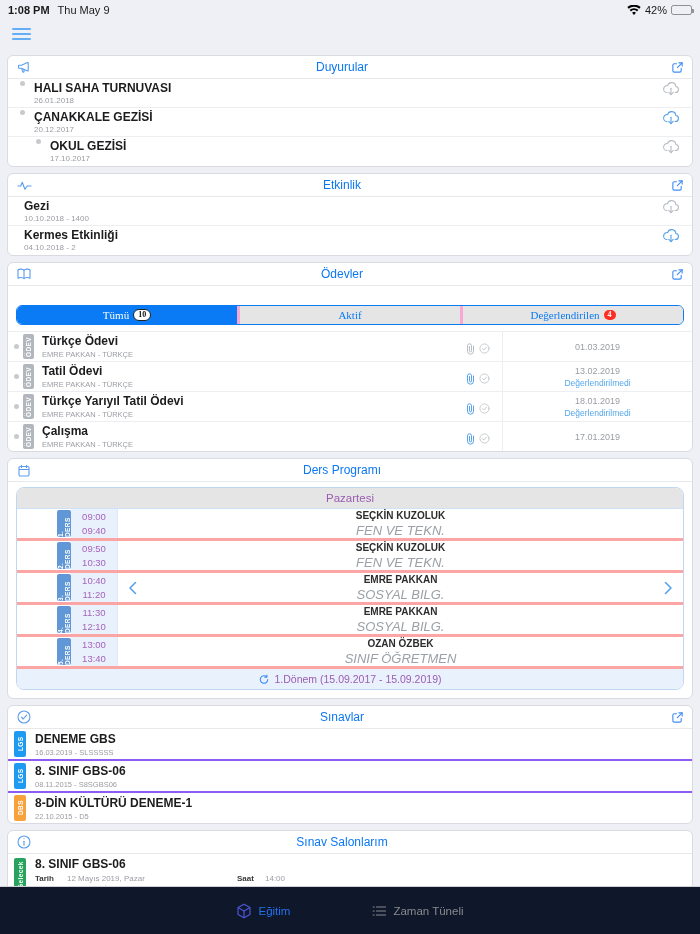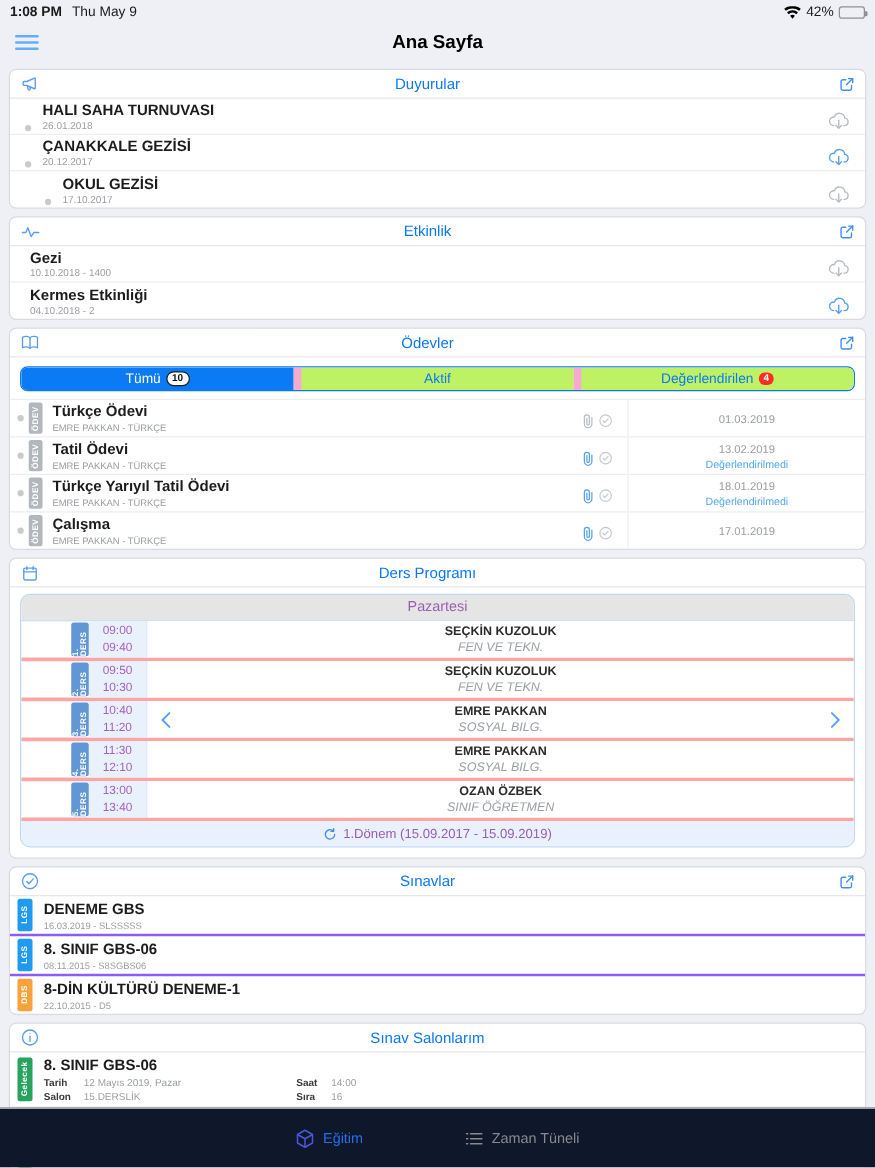--- a/index.html
+++ b/index.html
@@ -23,33 +23,33 @@
 
   
   .card { background:#fff; border:1px solid #d9dbe1; border-radius:6px; margin:0 7px 6px; overflow:hidden; }
   .card-header { height:23px; display:flex; align-items:center; padding:0 8px; border-bottom:1px solid #e7e8ec; }
   .card-title { position:absolute; left:0; right:16px; text-align:center; font-size:12px; color:#0b78f2; pointer-events:none; }
   .card-header { position:relative; }
   .hdr-icon { width:16px; height:16px; display:flex; align-items:center; justify-content:center; z-index:1; }
   .hdr-link { margin-left:auto; z-index:1; cursor:pointer; }
 
   
-  .srow { display:flex; align-items:flex-end; min-height:29px; padding:2px 10px 2px 12px; border-bottom:1px solid #eceef1; }
+  .srow { display:flex; align-items:flex-start; min-height:29px; padding:2px 10px 2px 12px; border-bottom:1px solid #eceef1; }
   .srow:last-child { border-bottom:none;padding-left:28px; }
   .srow .dot { width:5px; height:5px; border-radius:50%; background:#c9cace; margin-right:9px; flex:0 0 auto; }
   .srow .txt { flex:1; }
   .srow .t { font-size:12px; font-weight:700; color:#1c1c1e; }
   .srow .d { font-size:8px; color:#9a9da3; margin-top:1px; }
   .cloud { width:20px; height:16px; }
   .cloud svg { stroke:#b7bcc2; }
   .cloud.blue svg { stroke:#56a1eb; }
 
   
-  .segmented { display:flex; margin:7px 8px 6px; border:1px solid #0a7af5; border-radius:6px; height:20px; overflow:hidden; }
-  .seg { flex:1; display:flex; align-items:center; justify-content:center; gap:4px; font-size:11px; color:#0a7af5; cursor:pointer; border-left:6px solid #f9a8d4; background:#bef264; }
+  .segmented { display:flex; margin:19px 8px 6px; border:1px solid #0a7af5; border-radius:6px; height:20px; overflow:hidden;font-family:Liberation Serif, serif; }
+  .seg { flex:1; display:flex; align-items:center; justify-content:center; gap:4px; font-size:11px; color:#0a7af5; cursor:pointer; border-left:3px solid #f9a8d4; background:#e5e5e5; }
   .seg:first-child { border-left:none; }
   .seg.selected { background:#0a7af5; color:#fff; }
   .seg .badge-light { background:#fff; color:#111; border:1px solid #222; border-radius:8px; font-size:8px; font-weight:700; padding:0 4px; line-height:10px;text-align:right; }
   .seg .badge-red { background:#ff2d21; color:#fff; border-radius:8px; font-size:8px; font-weight:700; padding:0 4px; line-height:10px; min-width:10px; text-align:center; }
 
   .hw-row { display:flex; align-items:stretch; min-height:30px; border-top:1px solid #eceef1; }
   .hw-left { flex:1; display:flex; align-items:center; padding:2px 6px 2px 6px; }
   .hw-dot { width:5px; height:5px; border-radius:50%; background:#c9cace; margin-right:4px; flex:0 0 auto; }
   .vtag { writing-mode:vertical-rl; transform:rotate(180deg); display:flex; align-items:center; justify-content:center; color:#fff; font-size:6.5px; font-weight:700; letter-spacing:.4px; border-radius:2px; }
   .hw-tag { width:11px; height:25px; background:#b2b6bd; margin-right:8px; flex:0 0 auto; }
@@ -65,21 +65,21 @@
 
   
   .sched-wrap { margin:5px 8px 8px; border:1px solid #bed7f3; border-radius:8px; overflow:hidden; }
   .sched-day { background:#e5e5e5; color:#9b5cb3; font-size:11.5px; text-align:center; padding:4px 0; border-bottom:1px solid #cfe1f6; }
   .sched-row { display:flex; align-items:stretch; height:32px; border-bottom:3px solid #fca5a5;padding-left:40px; }
   .sched-tagcol { width:14px; display:flex; padding:1px 0; }
   .sched-tag { flex:1; background:#6197d6; border-radius:2px; }
   .sched-time { width:47px; background:#e9f1fc; border-right:1px solid #dce9f8; display:flex; flex-direction:column; align-items:center; justify-content:center; gap:3px; font-size:9.5px; color:#a563bd; }
   .sched-main { flex:1; position:relative; display:flex; flex-direction:column; align-items:center; justify-content:center; gap:2px; background:#fff; }
   .sched-name { font-size:10px; font-weight:700; color:#2c2c2e; }
-  .sched-sub { font-size:10px; font-style:italic; color:#9aa0a6; }
+  .sched-sub { font-size:13px; font-style:italic; color:#9aa0a6; }
   .chev { position:absolute; top:50%; transform:translateY(-50%); cursor:pointer; }
   .chev.left { left:10px; } .chev.right { right:10px; }
   .sched-term { background:#e9f1fc; display:flex; align-items:center; justify-content:center; gap:6px; padding:4px 0; font-size:10.5px; color:#9b5cb3; }
 
   
   .ex-row { display:flex; align-items:center; min-height:30px; padding:2px 8px 2px 6px; border-bottom:2px solid #8b5cf6; }
   .ex-row:last-child { border-bottom:none; }
   .ex-tag { width:12px; height:26px; margin-right:9px; flex:0 0 auto; }
   .ex-tag.blue { background:#1e9bf0; } .ex-tag.orange { background:#f9a13a; }
   .ex-txt .t { font-size:12px; font-weight:700; color:#1c1c1e; }
@@ -116,21 +116,20 @@
           <path d="M4.5 7a5.3 5.3 0 0 1 7 0l1.5-1.8a7.6 7.6 0 0 0-10 0Z"></path>
           <path d="M1.9 3.9a9.7 9.7 0 0 1 12.2 0L15.6 2a12 12 0 0 0-15.2 0Z"></path>
         </svg>
     </span>
     <span>42%</span>
     <span class="battery"><span class="fill"></span></span>
   </div>
 </div>
 
 <div class="navbar">
-  <div class="nav-title">Ana Sayfa</div>
   <div class="hamburger">
       <span></span>
       <span></span>
       <span></span>
     </div>
 </div>
 
 <div class="card">
   <div class="card-header">
     <span class="hdr-icon">

